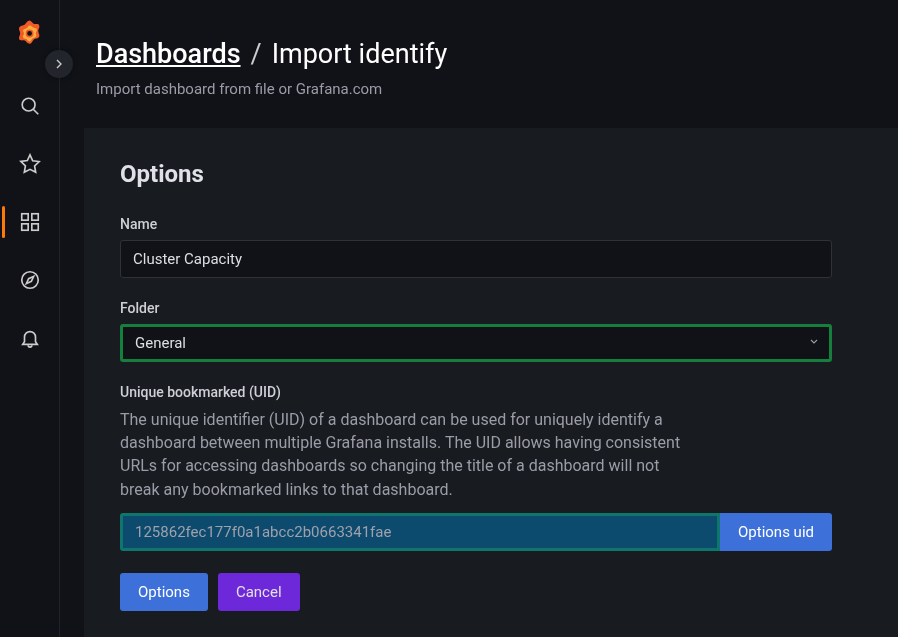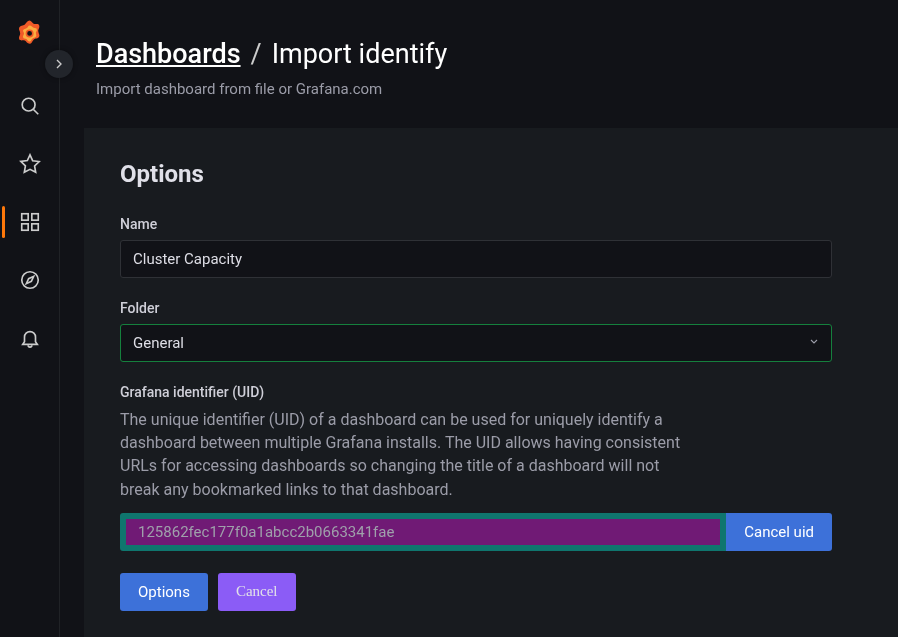--- a/index.html
+++ b/index.html
@@ -147,33 +147,33 @@
       height: 38px;
       background: #111217;
       border: 1px solid #2f3136;
       border-radius: 3px;
       color: #dedee6;
       padding: 8px 12px;
       font-size: 15px;
       font-family: inherit;
     }
     input[type="text"]:disabled {
-      background: #701a75;
-      border: 6px solid #0f766e;
+      background: #0c4a6e;
+      border: 3px solid #0f766e;
       color: #9fa0ab;
     }
     .select-wrapper {
       position: relative;
       width: 100%;
     }
     .select-wrapper select {
       width: 100%;
       height: 38px;
       background: #111217;
-      border: 1px solid #15803d;
+      border: 3px solid #15803d;
       border-radius: 3px;
       color: #dedee6;
       padding: 0 12px;
       font-size: 15px;
       font-family: inherit;
       appearance: none;
       cursor: pointer;
     }
     .select-chevron {
       position: absolute;
@@ -202,23 +202,22 @@
       font-size: 15px;
       font-family: inherit;
       cursor: pointer;
       font-weight: 400;
     }
     .btn-primary {
       background: #3d71d9;
       color: #fff;
     }
     .btn-secondary {
-      background: #8b5cf6;
+      background: #6d28d9;
       color: #e2e2e8;
-      font-family: Liberation Serif, serif;
     }
     .btn-change-uid {
       border-top-left-radius: 0;
       border-bottom-left-radius: 0;
     }
     .button-row {
       display: flex;
       gap: 10px;
       margin-top: 22px;
     }
@@ -298,25 +297,25 @@
         </select>
         <span class="select-chevron">
           <svg viewBox="0 0 24 24" width="12" height="12" stroke="#9b9ca8" fill="none" stroke-width="2.2">
               <path d="M6 9l6 6 6-6"></path>
             </svg>
         </span>
       </div>
     </div>
 
     <div class="form-field">
-      <label class="field-label">Grafana identifier (UID)</label>
+      <label class="field-label">Unique bookmarked (UID)</label>
       <p class="field-description">The unique identifier (UID) of a dashboard can be used for uniquely identify a dashboard between multiple Grafana installs. The UID allows having consistent URLs for accessing dashboards so changing the title of a dashboard will not break any bookmarked links to that dashboard.</p>
       <div class="uid-row">
         <input type="text" disabled="" value="125862fec177f0a1abcc2b0663341fae" style="">
-        <button class="btn btn-primary btn-change-uid">Cancel uid</button>
+        <button class="btn btn-primary btn-change-uid">Options uid</button>
       </div>
     </div>
 
     <div class="button-row">
       <button class="btn btn-primary">Options</button>
       <button class="btn btn-secondary">Cancel</button>
     </div>
   </div>
 </main>
 

